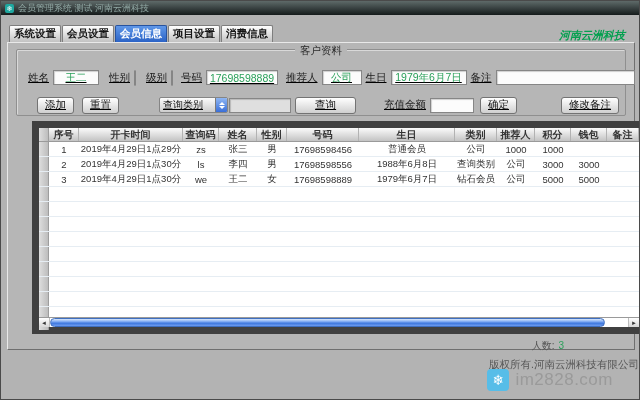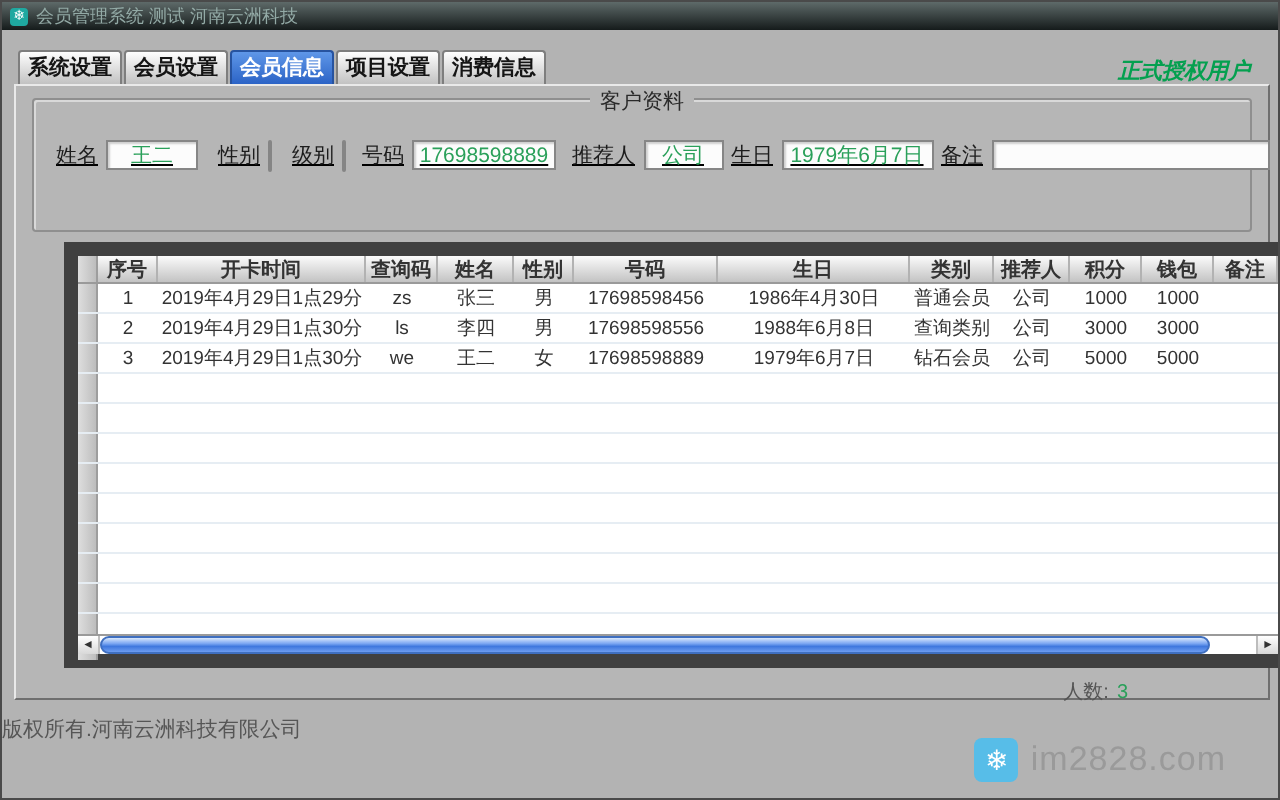--- a/index.html
+++ b/index.html
@@ -71,21 +71,21 @@
   .hs-btn{ width:11px; display:flex; align-items:center; justify-content:center; font-size:6px; color:#333;
     background:linear-gradient(#fff,#d8d8d8); }
   .hs-btn.left{ border-right:1px solid #bdbdbd;}
   .hs-btn.rightb{ border-left:1px solid #bdbdbd;}
   .hs-track{ flex:1; position:relative; }
   .hs-thumb{ position:absolute; left:0; top:0; bottom:0; width:96%; border-radius:5px;
     background:linear-gradient(#d8e7fc 0%,#7aa6f2 40%,#3f78de 60%,#6d9cf0 100%); border:1px solid #3f6fc0;}
   
   .count-row{ position:absolute; right:70px; top:296px; font-size:10px; color:#555;}
   .count-value{ color:#2aa05a; margin-left:4px;}
-  .copyright{ position:absolute; top:357px; left:0; width:100%; text-align:left; font-size:10.5px; color:#565656;}
+  .copyright{ position:absolute; top:357px; left:0; width:100%; text-align:right; font-size:10.5px; color:#565656;padding-left:16px;}
   .watermark{ position:absolute; right:26px; top:368px; display:flex; align-items:center; gap:6px;}
   .wm-icon{ width:22px; height:22px; background:#57bde8; border-radius:4px; color:#fff; font-size:14px;
     line-height:22px; text-align:center;}
   .wm-text{ font-size:17px; color:#9a9a9a; letter-spacing:.5px;}
 </style>
 </head>
 <body>
 
 <div class="window">
 
@@ -94,21 +94,21 @@
     <span class="titlebar-text">会员管理系统 测试 河南云洲科技</span>
   </div>
 
   <div class="tabbar" id="tabbar">
       <div class="tab">系统设置</div>
       <div class="tab">会员设置</div>
       <div class="tab active">会员信息</div>
       <div class="tab">项目设置</div>
       <div class="tab">消费信息</div>
     </div>
-  <div class="authorized">正式授权用户</div>
+  <div class="authorized">河南云洲科技</div>
 
   <div class="panel">
 
     <div class="groupbox">
       <span class="groupbox-title">客户资料</span>
 
       <div class="form-row row1">
         <span class="lab">姓名</span>
         <input class="tbox green w-name" readonly="" value="王二" style="">
         <span class="lab gap6">性别</span>
@@ -124,20 +124,37 @@
         <span class="lab gap4">号码</span>
         <input class="tbox green w-phone" readonly="" value="17698598889" style="">
         <span class="lab gap4">推荐人</span>
         <input class="tbox green w-ref" readonly="" value="公司" style="">
         <span class="lab">生日</span>
         <input class="tbox green w-birth" readonly="" value="1979年6月7日" style="">
         <span class="lab">备注</span>
         <input class="tbox w-remark" value="" style="">
       </div>
 
+      <div class="form-row row2">
+        <button class="btn">添加</button>
+        <button class="btn gap8">重置</button>
+        <div class="select w-qcat gap40">
+          <span class="select-text left">查询类别</span>
+          <span class="select-arrows">
+              <i class="arr-up"></i>
+              <i class="arr-down"></i>
+            </span>
+        </div>
+        <input class="tbox w-query" value="" style="">
+        <button class="btn gap4" style="width:68px">查询</button>
+        <span class="lab gap28">充值金额</span>
+        <input class="tbox w-recharge gap4" value="" style="">
+        <button class="btn gap6">确定</button>
+        <button class="btn gap44">修改备注</button>
+      </div>
     </div>
 
     <div class="grid">
       <div class="grid-header" id="gridHeader">
           <div class="gh-cell selcol"></div>
           <div class="gh-cell">序号</div>
           <div class="gh-cell">开卡时间</div>
           <div class="gh-cell">查询码</div>
           <div class="gh-cell">姓名</div>
           <div class="gh-cell">性别</div>
@@ -151,21 +168,20 @@
         </div>
       <div class="grid-body" id="gridBody">
           <div class="grid-row">
             <div class="cell selcol"></div>
             <div class="cell">1</div>
             <div class="cell">2019年4月29日1点29分</div>
             <div class="cell">zs</div>
             <div class="cell">张三</div>
             <div class="cell">男</div>
             <div class="cell">17698598456</div>
-            <div class="cell">1986年4月30日</div>
             <div class="cell">普通会员</div>
             <div class="cell">公司</div>
             <div class="cell">1000</div>
             <div class="cell">1000</div>
             <div class="cell"></div>
           </div>
           <div class="grid-row">
             <div class="cell selcol"></div>
             <div class="cell">2</div>
             <div class="cell">2019年4月29日1点30分</div>

